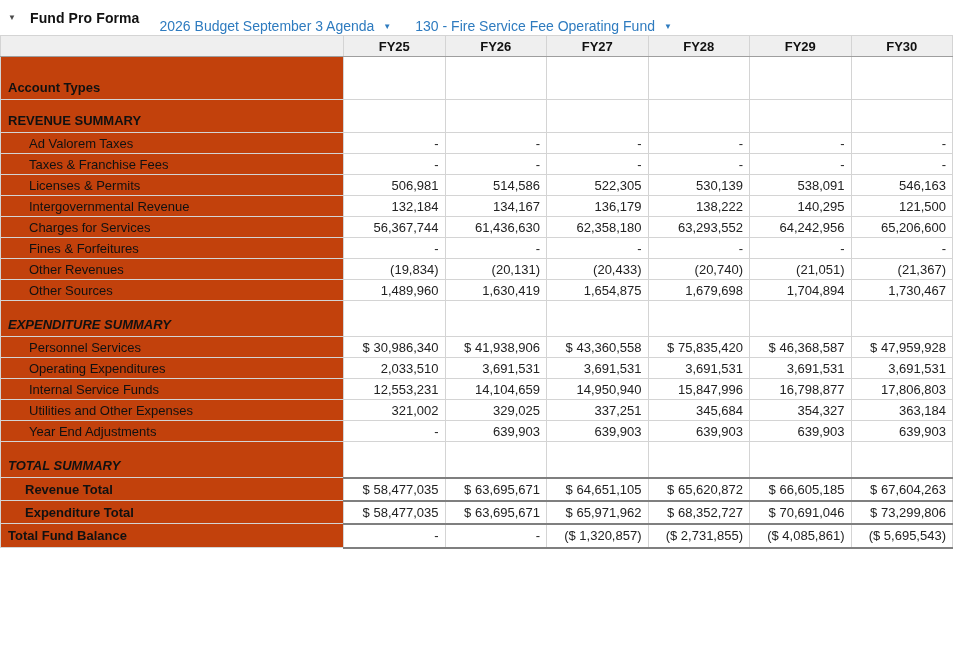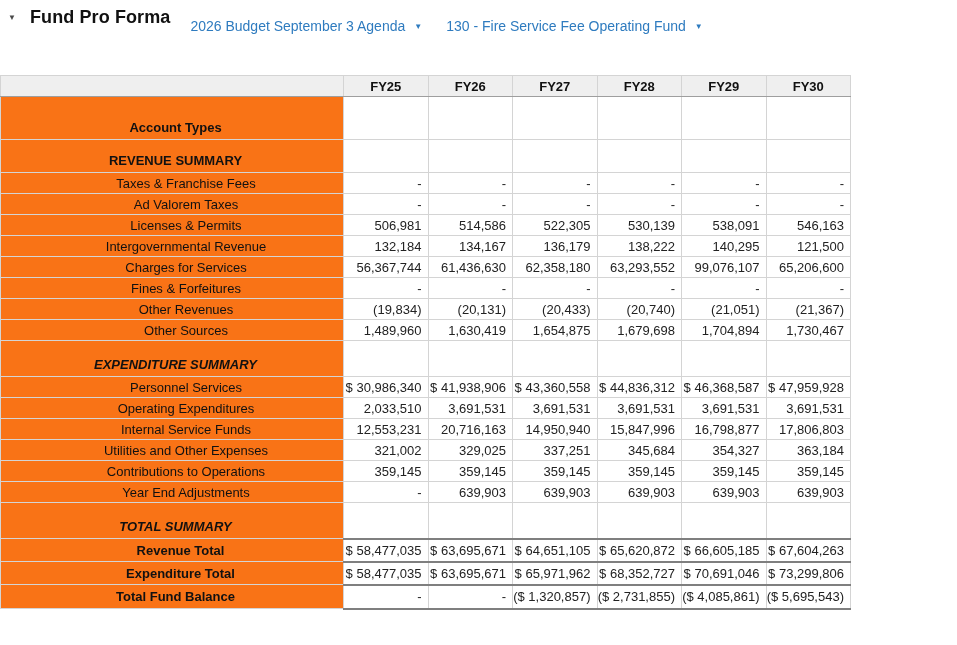--- a/index.html
+++ b/index.html
@@ -17,21 +17,21 @@
     align-items: center;
     padding-left: 8px;
   }
   .collapse-caret {
     font-size: 8px;
     color: #4a4a4a;
     width: 22px;
     cursor: pointer;
   }
   .page-title {
-    font-size: 18px;
+    font-size: 14px;
     font-weight: bold;
     color: #111;
     margin-right: 20px;
     letter-spacing: 0.1px;
   }
   .dropdown {
     display: flex;
     align-items: center;
     margin-right: 24px;
     cursor: pointer;
@@ -44,60 +44,59 @@
   .dropdown .dd-caret {
     font-size: 8px;
     color: #2e7bbf;
     margin-left: 9px;
     padding-top: 1px;
   }
   
   table {
     border-collapse: collapse;
     table-layout: fixed;
-    width: 851px;
+    width: 953px;
     font-size: 13px;
-    margin-top: 40px;
   }
   th, td {
     border: 1px solid #d4d4d4;
     height: 21px;
     vertical-align: middle;
     overflow: hidden;
     white-space: nowrap;
   }
   thead th {
     background: #efefef;
     font-weight: bold;
     text-align: center;
     color: #111;
     height: 21px;
     border-bottom: 1px solid #9e9e9e;
   }
   td.label {
-    background: #f97316;
-    text-align: center;
+    background: #c2410c;
+    text-align: left;
     padding-left: 7px;
     color: #111;
   }
   td.val {
     background: #ffffff;
     text-align: right;
     padding-right: 6px;
     color: #222;
   }
   tr.row-section td { vertical-align: bottom; }
   tr.row-section td.label {
     font-weight: bold;
     padding-bottom: 4px;
   }
   tr.row-detail td.label { padding-left: 28px; }
   tr.row-subtotal td.label,
   tr.row-grand td.label { font-weight: bold; }
-  tr.row-total td.label { font-weight: bold; padding-left: 17px; }
+  tr.row-total td.label { font-weight: bold; padding-left: 24px; }
   tr.row-subtotal td.val,
   tr.row-total td.val,
   tr.row-grand td.val {
     border-top: 2px solid #7f7f7f;
     border-bottom: 2px solid #7f7f7f;
   }
   tr.row-subtotal, tr.row-total { height: 23px; }
   tr.row-grand { height: 24px; }
 </style>
 </head>
@@ -150,30 +149,30 @@
       <tr class="row-section" style="height: 33px;">
         <td class="label">REVENUE SUMMARY</td>
         <td class="val"></td>
         <td class="val"></td>
         <td class="val"></td>
         <td class="val"></td>
         <td class="val"></td>
         <td class="val"></td>
       </tr>
       <tr class="row-detail">
+        <td class="label">Ad Valorem Taxes</td>
+        <td class="val">-</td>
+        <td class="val">-</td>
+        <td class="val">-</td>
+        <td class="val">-</td>
+        <td class="val">-</td>
+        <td class="val">-</td>
+      </tr>
+      <tr class="row-detail">
         <td class="label">Taxes &amp; Franchise Fees</td>
-        <td class="val">-</td>
-        <td class="val">-</td>
-        <td class="val">-</td>
-        <td class="val">-</td>
-        <td class="val">-</td>
-        <td class="val">-</td>
-      </tr>
-      <tr class="row-detail">
-        <td class="label">Ad Valorem Taxes</td>
         <td class="val">-</td>
         <td class="val">-</td>
         <td class="val">-</td>
         <td class="val">-</td>
         <td class="val">-</td>
         <td class="val">-</td>
       </tr>
       <tr class="row-detail">
         <td class="label">Licenses &amp; Permits</td>
         <td class="val">506,981</td>
@@ -191,21 +190,21 @@
         <td class="val">138,222</td>
         <td class="val">140,295</td>
         <td class="val">121,500</td>
       </tr>
       <tr class="row-detail">
         <td class="label">Charges for Services</td>
         <td class="val">56,367,744</td>
         <td class="val">61,436,630</td>
         <td class="val">62,358,180</td>
         <td class="val">63,293,552</td>
-        <td class="val">99,076,107</td>
+        <td class="val">64,242,956</td>
         <td class="val">65,206,600</td>
       </tr>
       <tr class="row-detail">
         <td class="label">Fines &amp; Forfeitures</td>
         <td class="val">-</td>
         <td class="val">-</td>
         <td class="val">-</td>
         <td class="val">-</td>
         <td class="val">-</td>
         <td class="val">-</td>
@@ -235,59 +234,50 @@
         <td class="val"></td>
         <td class="val"></td>
         <td class="val"></td>
         <td class="val"></td>
       </tr>
       <tr class="row-detail">
         <td class="label">Personnel Services</td>
         <td class="val">$ 30,986,340</td>
         <td class="val">$ 41,938,906</td>
         <td class="val">$ 43,360,558</td>
-        <td class="val">$ 44,836,312</td>
+        <td class="val">$ 75,835,420</td>
         <td class="val">$ 46,368,587</td>
         <td class="val">$ 47,959,928</td>
       </tr>
       <tr class="row-detail">
         <td class="label">Operating Expenditures</td>
         <td class="val">2,033,510</td>
         <td class="val">3,691,531</td>
         <td class="val">3,691,531</td>
         <td class="val">3,691,531</td>
         <td class="val">3,691,531</td>
         <td class="val">3,691,531</td>
       </tr>
       <tr class="row-detail">
         <td class="label">Internal Service Funds</td>
         <td class="val">12,553,231</td>
-        <td class="val">20,716,163</td>
+        <td class="val">14,104,659</td>
         <td class="val">14,950,940</td>
         <td class="val">15,847,996</td>
         <td class="val">16,798,877</td>
         <td class="val">17,806,803</td>
       </tr>
       <tr class="row-detail">
         <td class="label">Utilities and Other Expenses</td>
         <td class="val">321,002</td>
         <td class="val">329,025</td>
         <td class="val">337,251</td>
         <td class="val">345,684</td>
         <td class="val">354,327</td>
         <td class="val">363,184</td>
-      </tr>
-      <tr class="row-detail">
-        <td class="label">Contributions to Operations</td>
-        <td class="val">359,145</td>
-        <td class="val">359,145</td>
-        <td class="val">359,145</td>
-        <td class="val">359,145</td>
-        <td class="val">359,145</td>
-        <td class="val">359,145</td>
       </tr>
       <tr class="row-detail">
         <td class="label">Year End Adjustments</td>
         <td class="val">-</td>
         <td class="val">639,903</td>
         <td class="val">639,903</td>
         <td class="val">639,903</td>
         <td class="val">639,903</td>
         <td class="val">639,903</td>
       </tr>

